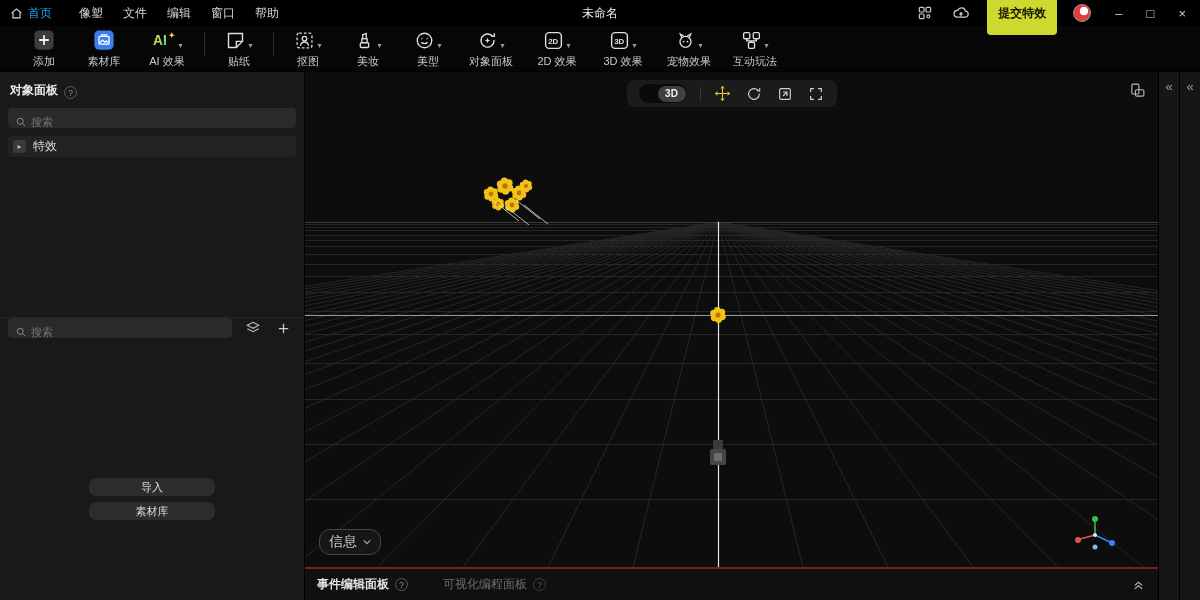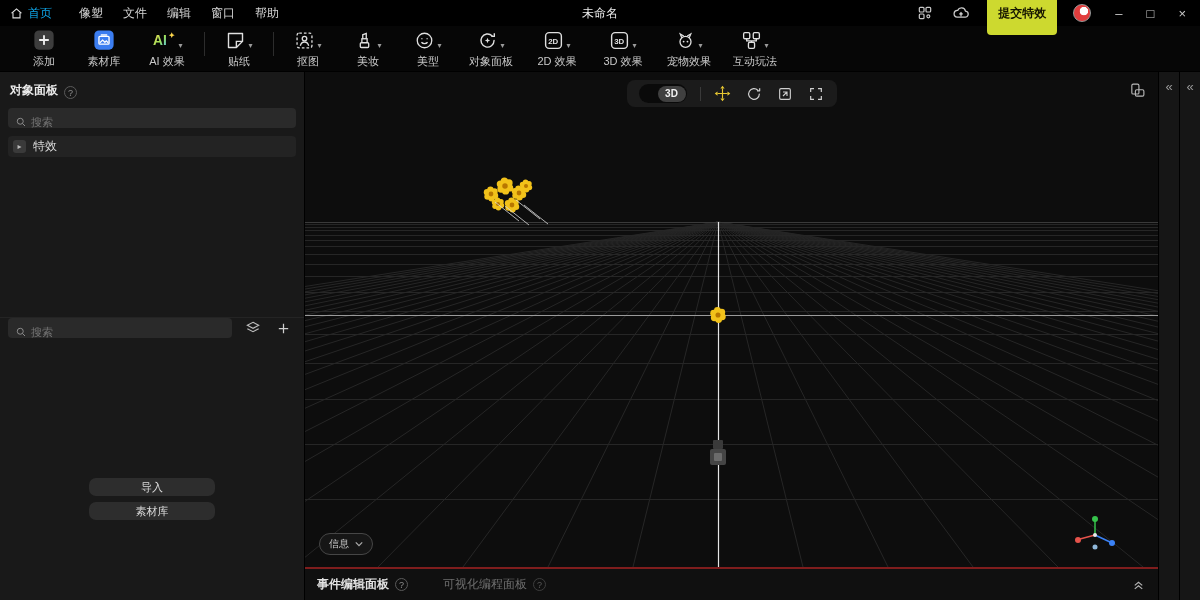--- a/index.html
+++ b/index.html
@@ -47,21 +47,21 @@
 
   
   .viewport{position:absolute;left:305px;top:72px;width:853px;height:495px;background:#0d0d0d;overflow:hidden;z-index:5}
   #scene-svg{position:absolute;left:0;top:0}
   .vp-toolbar{position:absolute;top:8px;left:50%;transform:translateX(-50%);height:27px;background:#1b1b1b;border-radius:8px;display:flex;align-items:center;gap:13px;padding:0 12px;z-index:3}
   .mode-toggle{width:48px;height:19px;background:#0a0a0a;border-radius:10px;display:flex;align-items:center;justify-content:flex-end;padding:1px;cursor:pointer}
   .mode-knob{width:28px;height:16px;background:#404040;border-radius:8px;font-size:10px;color:#f2f2f2;display:flex;align-items:center;justify-content:center;font-weight:bold}
   .vp-divider{width:1px;height:14px;background:#3a3a3a}
   .vp-tool{width:18px;height:18px;display:flex;align-items:center;justify-content:center;cursor:pointer}
   .vp-corner{position:absolute;top:10px;right:12px;z-index:3;cursor:pointer}
-  .info-btn{position:absolute;left:14px;bottom:12px;background:#161616;border:1px solid #464646;border-radius:11px;color:#c9c9c9;font-size:10px;padding:3px 9px;display:flex;align-items:center;gap:6px;cursor:pointer;z-index:3;font-family:inherit}
+  .info-btn{position:absolute;left:14px;bottom:12px;background:#161616;border:1px solid #464646;border-radius:11px;color:#c9c9c9;font-size:14px;padding:3px 9px;display:flex;align-items:center;gap:6px;cursor:pointer;z-index:3;font-family:inherit}
 
   
   .strip{position:absolute;top:72px;height:528px;background:#161616;border-left:1px solid #000;display:flex;justify-content:center;padding-top:8px;z-index:10}
   .strip .chev{color:#9a9a9a;font-size:13px;line-height:1;cursor:pointer}
   .strip1{left:1158px;width:21px}
   .strip2{left:1179px;width:21px}
 
   
   .bottombar{position:absolute;left:305px;top:567px;width:853px;height:33px;background:#101010;border-top:2px solid #7f1d1d;display:flex;align-items:center;padding:0 12px;gap:7px;z-index:10}
   .bb-tab{display:flex;align-items:center;gap:6px;cursor:pointer}

